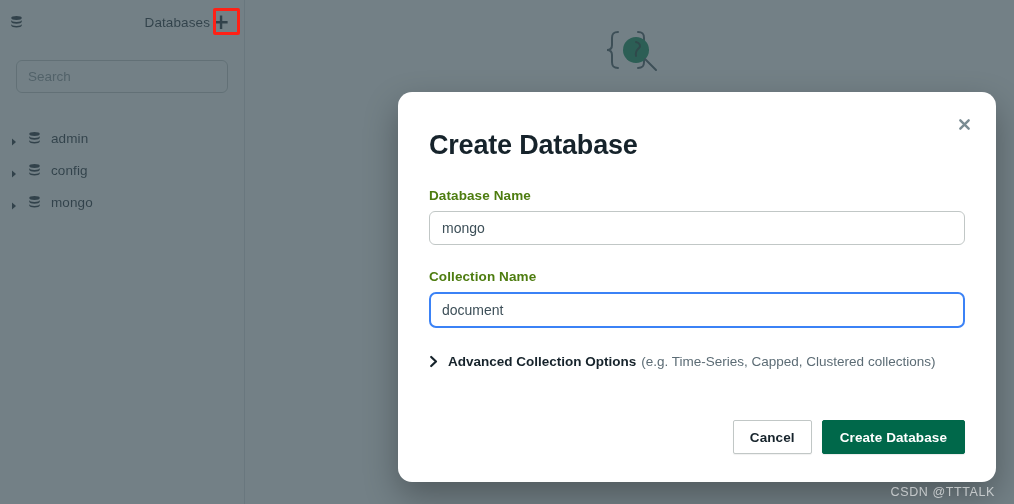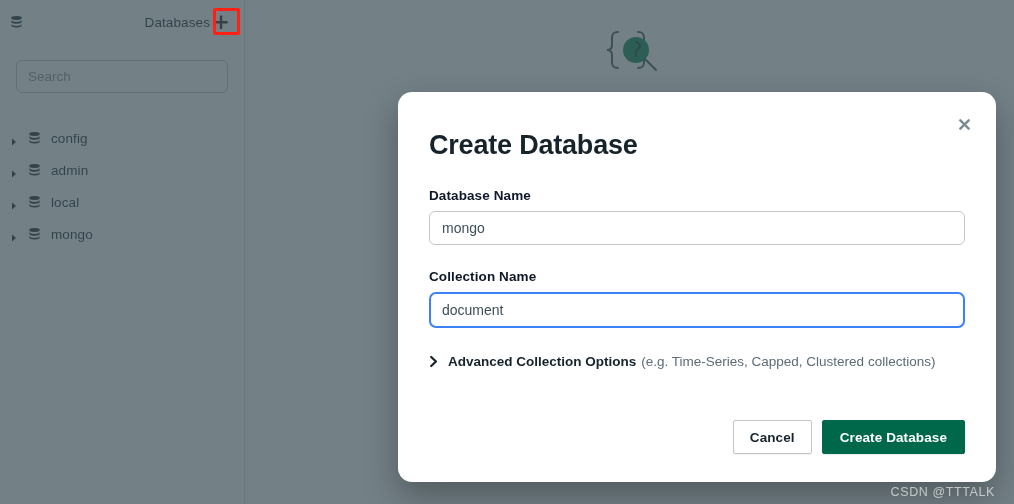--- a/index.html
+++ b/index.html
@@ -217,21 +217,21 @@
 
   .field {
     margin-top: 27px;
   }
   .field.second {
     margin-top: 24px;
   }
   .field-label {
     font-size: 13.5px;
     font-weight: 700;
-    color: #0f172a;
+    color: #4d7c0f;
     margin-bottom: 8px;
     letter-spacing: .1px;
   }
   .text-input {
     width: 100%;
     height: 34px;
     box-sizing: border-box;
     border: 1px solid #c1c7c6;
     border-radius: 6px;
     padding: 0 12px;
@@ -355,54 +355,39 @@
                 <path d="M3 1.6 L7 5 L3 8.4 Z" fill="#16232b"></path>
               </svg>
           </span>
           <span class="db-stack-icon">
             <svg viewBox="0 0 16 16" width="15" height="15" aria-hidden="true">
               <ellipse cx="8" cy="3.1" rx="5.6" ry="2.1" fill="#16232b"></ellipse>
               <path d="M2.4 5.4c0 1.16 2.5 2.1 5.6 2.1s5.6-.94 5.6-2.1v1.7c0 1.16-2.5 2.1-5.6 2.1S2.4 8.26 2.4 7.1z" fill="#16232b"></path>
               <path d="M2.4 9.6c0 1.16 2.5 2.1 5.6 2.1s5.6-.94 5.6-2.1v1.7c0 1.16-2.5 2.1-5.6 2.1s-5.6-.94-5.6-2.1z" fill="#16232b"></path>
             </svg>
           </span>
-          <span class="tree-label">config</span>
+          <span class="tree-label">admin</span>
         </div>
 
         <div class="tree-item">
           <span class="caret">
             <svg viewBox="0 0 10 10" width="10" height="10" aria-hidden="true">
                 <path d="M3 1.6 L7 5 L3 8.4 Z" fill="#16232b"></path>
               </svg>
           </span>
           <span class="db-stack-icon">
             <svg viewBox="0 0 16 16" width="15" height="15" aria-hidden="true">
               <ellipse cx="8" cy="3.1" rx="5.6" ry="2.1" fill="#16232b"></ellipse>
               <path d="M2.4 5.4c0 1.16 2.5 2.1 5.6 2.1s5.6-.94 5.6-2.1v1.7c0 1.16-2.5 2.1-5.6 2.1S2.4 8.26 2.4 7.1z" fill="#16232b"></path>
               <path d="M2.4 9.6c0 1.16 2.5 2.1 5.6 2.1s5.6-.94 5.6-2.1v1.7c0 1.16-2.5 2.1-5.6 2.1s-5.6-.94-5.6-2.1z" fill="#16232b"></path>
             </svg>
           </span>
-          <span class="tree-label">admin</span>
+          <span class="tree-label">config</span>
         </div>
 
-        <div class="tree-item">
-          <span class="caret">
-            <svg viewBox="0 0 10 10" width="10" height="10" aria-hidden="true">
-                <path d="M3 1.6 L7 5 L3 8.4 Z" fill="#16232b"></path>
-              </svg>
-          </span>
-          <span class="db-stack-icon">
-            <svg viewBox="0 0 16 16" width="15" height="15" aria-hidden="true">
-              <ellipse cx="8" cy="3.1" rx="5.6" ry="2.1" fill="#16232b"></ellipse>
-              <path d="M2.4 5.4c0 1.16 2.5 2.1 5.6 2.1s5.6-.94 5.6-2.1v1.7c0 1.16-2.5 2.1-5.6 2.1S2.4 8.26 2.4 7.1z" fill="#16232b"></path>
-              <path d="M2.4 9.6c0 1.16 2.5 2.1 5.6 2.1s5.6-.94 5.6-2.1v1.7c0 1.16-2.5 2.1-5.6 2.1s-5.6-.94-5.6-2.1z" fill="#16232b"></path>
-            </svg>
-          </span>
-          <span class="tree-label">local</span>
-        </div>
 
         <div class="tree-item">
           <span class="caret">
             <svg viewBox="0 0 10 10" width="10" height="10" aria-hidden="true">
                 <path d="M3 1.6 L7 5 L3 8.4 Z" fill="#16232b"></path>
               </svg>
           </span>
           <span class="db-stack-icon">
             <svg viewBox="0 0 16 16" width="15" height="15" aria-hidden="true">
               <ellipse cx="8" cy="3.1" rx="5.6" ry="2.1" fill="#16232b"></ellipse>

